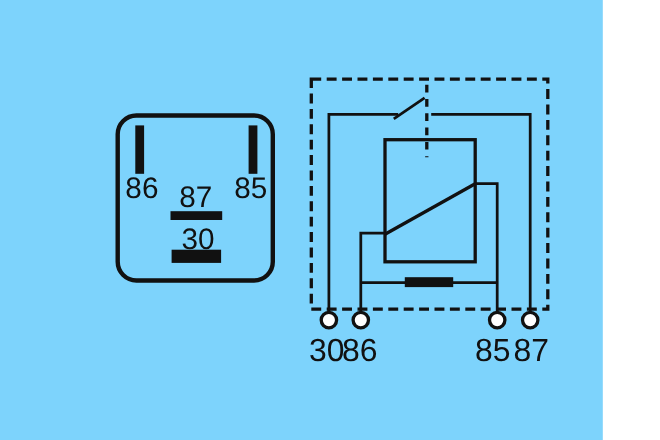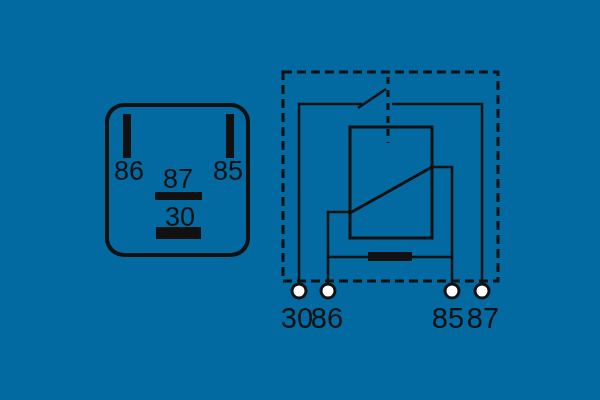--- a/index.html
+++ b/index.html
@@ -2,23 +2,23 @@
 <html><head>
 <meta charset="utf-8">
 <style>
   html, body {
     margin: 0;
     padding: 0;
     background: #ffffff;
   }
   .canvas {
     position: relative;
-    width: 600px;
+    width: 548px;
     height: 400px;
-    background: #0369a1;
+    background: #7dd3fc;
     overflow: hidden;
   }
   svg { display: block; }
   .stroke {
     fill: none;
     stroke: #111111;
     stroke-width: 2.5;
     stroke-linecap: butt;
     stroke-linejoin: miter;
   }

